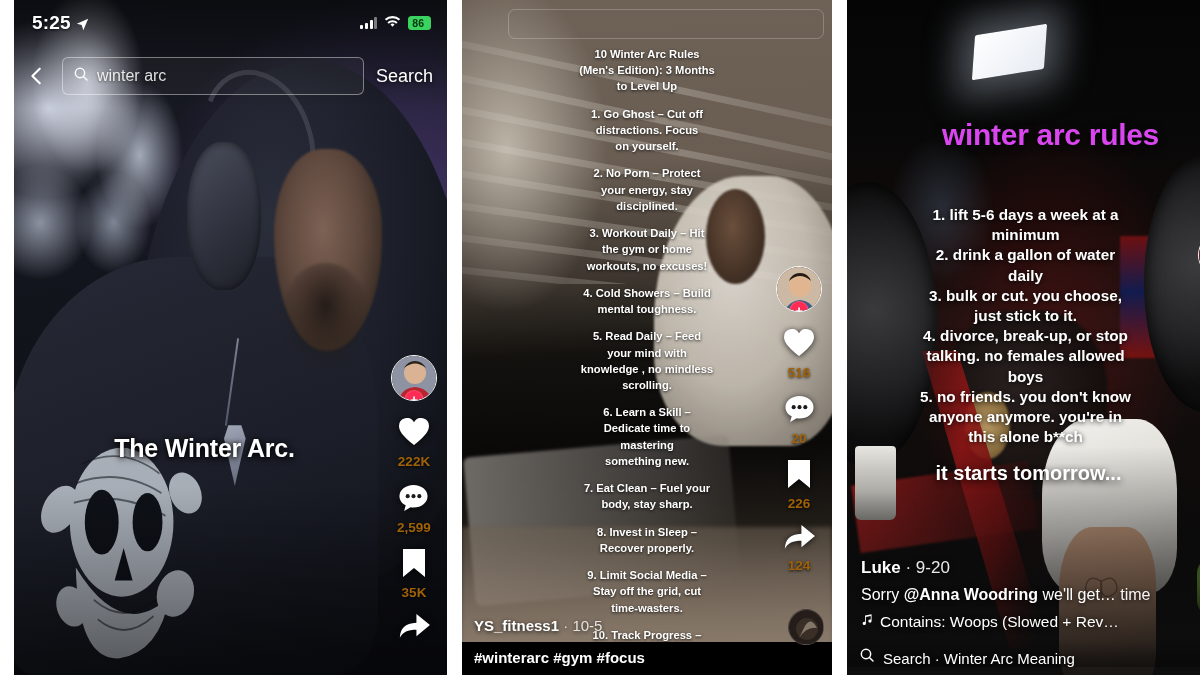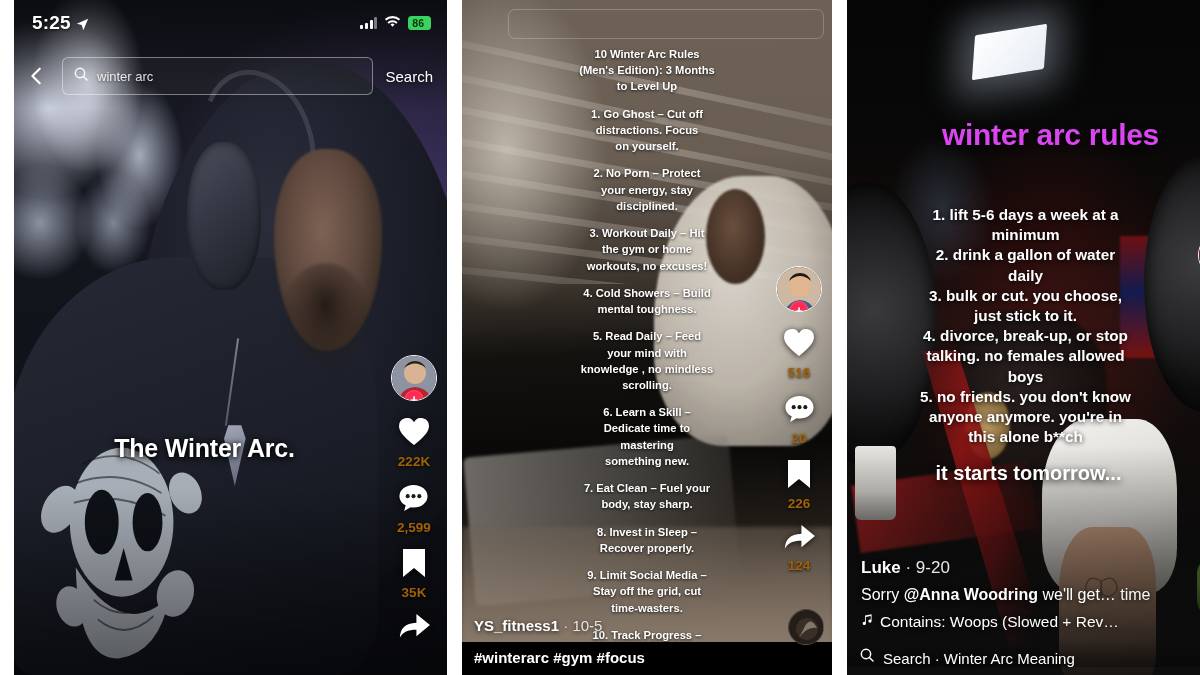--- a/index.html
+++ b/index.html
@@ -112,22 +112,22 @@
     position:absolute; top:56px; left:0; right:0; height:40px;
     display:flex; align-items:center; gap:10px; padding:0 14px 0 8px; z-index:6;
   }
   .backbtn{ width:30px;height:30px;display:flex;align-items:center;justify-content:center;flex:0 0 auto;
     color:#fff; }
   .searchbox{
     flex:1; height:38px; border:1.3px solid rgba(255,255,255,.42); border-radius:6px;
     display:flex; align-items:center; padding:0 10px; gap:8px; background:rgba(255,255,255,.04);
   }
   .searchbox .q{ color:#fff; opacity:.95; flex:0 0 auto; }
-  .searchval{ color:#ffffff; font-size:13px; opacity:.85; text-shadow:0 1px 3px rgba(0,0,0,.6); }
-  .searchbtn{ color:#fff; font-size:15px; font-weight:500; flex:0 0 auto;
+  .searchval{ color:#ffffff; font-size:16px; opacity:.85; text-shadow:0 1px 3px rgba(0,0,0,.6); }
+  .searchbtn{ color:#fff; font-size:18px; font-weight:500; flex:0 0 auto;
     text-shadow:0 1px 4px rgba(0,0,0,.8); padding-left:2px; }
 
   
   .rail{ position:absolute; right:10px; z-index:6; display:flex; flex-direction:column; align-items:center; }
   .rail .avatar{
     position:relative; width:46px; height:46px; border-radius:50%;
     border:1.6px solid #fff; overflow:hidden; margin-bottom:16px;
     background:#555;
   }
   .avatar .ava-img{ position:absolute; inset:0; }

